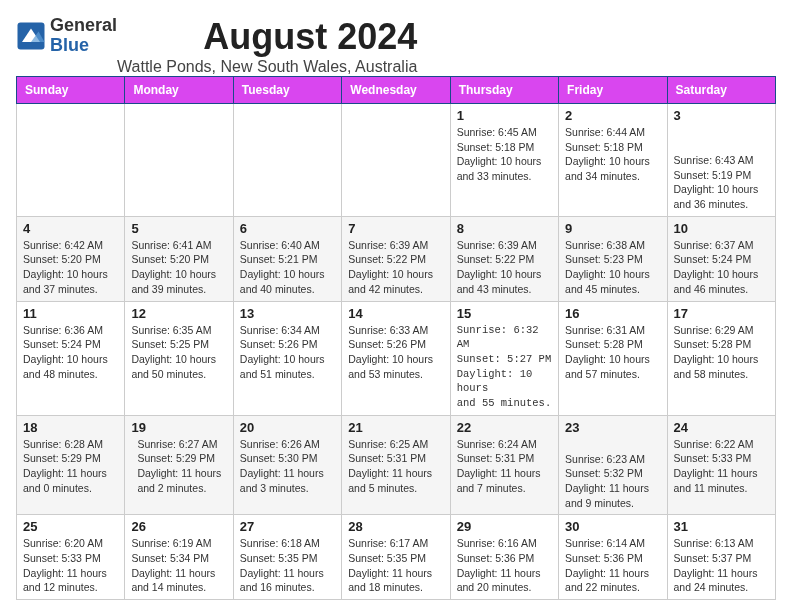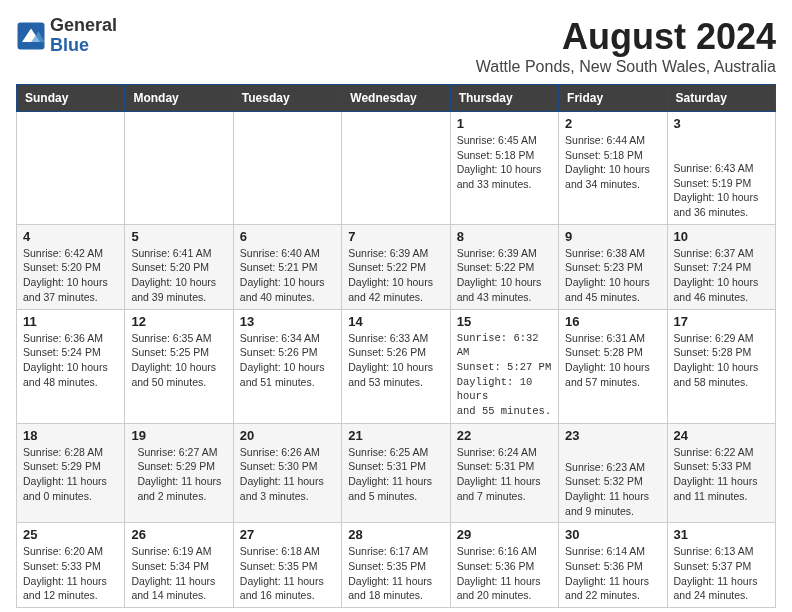--- a/index.html
+++ b/index.html
@@ -5,23 +5,21 @@
     * { box-sizing: border-box; margin: 0; padding: 0; }
     body {
       font-family: Arial, sans-serif;
       background: #fff;
       width: 792px;
       min-height: 612px;
       padding: 16px;
     }
     .header-section {
       display: flex;
-      justify-content: space-between;
       align-items: flex-start;
-      margin-bottom: 8px;
     }
     .logo {
       display: flex;
       align-items: center;
       gap: 4px;
     }
     .logo-text {
       display: flex;
       flex-direction: column;
       font-size: 18px;
@@ -45,21 +43,21 @@
     .location {
       font-size: 16px;
       color: #444;
     }
     table {
       width: 100%;
       border-collapse: collapse;
       font-size: 11px;
     }
     thead tr th {
-      background-color: #404040;
+      background-color: #d946ef;
       color: #fff;
       text-align: left;
       padding: 6px 8px;
       font-size: 12px;
       font-weight: bold;
       border: 1px solid #1a4a8a;
     }
     tbody tr td {
       border: 1px solid #ccc;
       vertical-align: top;
@@ -187,21 +185,21 @@
         <td>
           <span class="day-number">9</span>
           <div class="day-info" style="white-space: pre-line;">Sunrise: 6:38 AM
 Sunset: 5:23 PM
 Daylight: 10 hours
 and 45 minutes.</div>
         </td>
         <td>
           <span class="day-number">10</span>
           <div class="day-info" style="white-space: pre-line;">Sunrise: 6:37 AM
-Sunset: 7:24 PM
+Sunset: 5:24 PM
 Daylight: 10 hours
 and 46 minutes.</div>
         </td>
       </tr>
       <tr>
         <td>
           <span class="day-number">11</span>
           <div class="day-info" style="white-space: pre-line;">Sunrise: 6:36 AM
 Sunset: 5:24 PM
 Daylight: 10 hours

